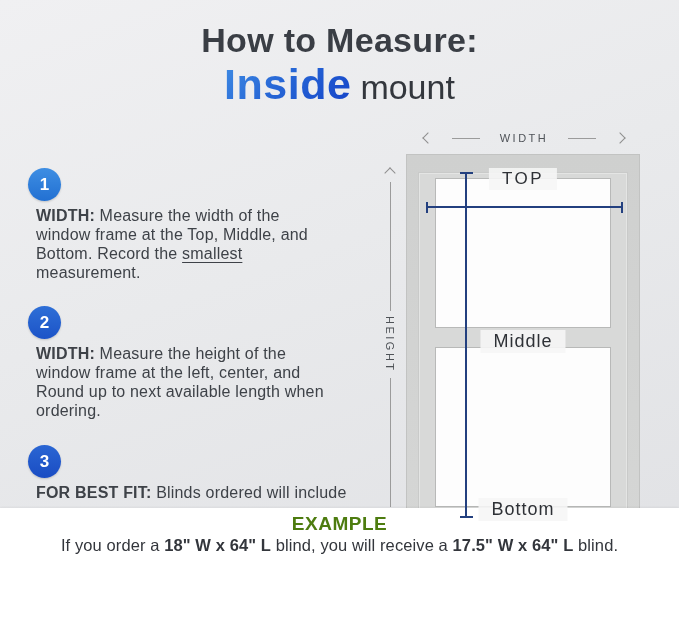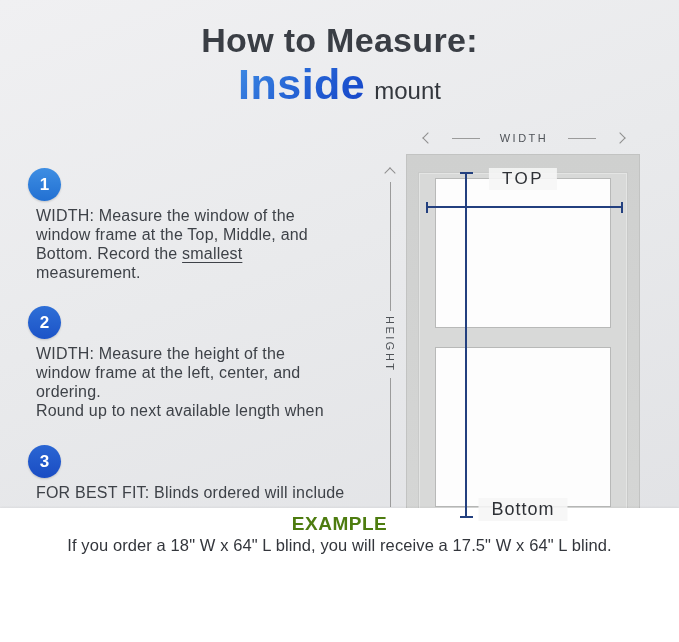--- a/index.html
+++ b/index.html
@@ -12,34 +12,34 @@
   .title{position:absolute;top:22px;left:0;width:100%;text-align:center;line-height:1.1;}
   .t1{font-size:34px;font-weight:600;color:#3a3e45;letter-spacing:.3px;}
   .t2{margin-top:2px;}
   .inside{font-size:43px;font-weight:700;color:#1f5ad0;letter-spacing:.5px;text-align:center;}
   @supports ((-webkit-background-clip:text) or (background-clip:text)){
     .inside{
       background:linear-gradient(135deg,#3f8ce4 0%,#2767d6 45%,#1543c8 100%);
       -webkit-background-clip:text;background-clip:text;color:transparent;
     }
   }
-  .mount{font-size:24px;font-weight:500;color:#33373d;margin-left:9px;}
+  .mount{font-size:34px;font-weight:500;color:#33373d;margin-left:9px;}
   
   .step{position:absolute;left:28px;}
   .step-num{
     width:33px;height:33px;border-radius:50%;color:#fff;font-weight:700;font-size:17px;
     display:flex;align-items:center;justify-content:center;
     box-shadow:0 1px 2px rgba(0,0,0,.18);
   }
   .c1{background:linear-gradient(180deg,#3e8ee3,#2270d2);}
   .c2{background:linear-gradient(180deg,#2e6fd7,#1c53c7);}
   .c3{background:linear-gradient(180deg,#2a66d3,#1a4cc3);}
   .step-text{margin:5px 0 0 8px;}
   .tline{white-space:nowrap;font-size:16px;line-height:19px;color:#3e4248;letter-spacing:.2px;}
-  .b{font-weight:400;}
+  .b{font-weight:700;}
   .u{text-decoration:underline;text-underline-offset:3px;}
   
   .diagram{position:absolute;inset:0;}
   .width-arrow{position:absolute;left:424px;top:131px;width:200px;height:14px;display:flex;align-items:center;gap:20px;}
   .alabel{font-size:11px;letter-spacing:2.5px;color:#4f5358;font-weight:500;}
   .aline{flex:1;height:1px;background:#9b9b9b;}
   .height-arrow{position:absolute;left:382px;top:169px;width:16px;height:351px;display:flex;flex-direction:column;align-items:center;gap:5px;}
   .vlabel{writing-mode:vertical-rl;font-size:11px;letter-spacing:2.5px;color:#4f5358;font-weight:500;}
   .vline-gray{flex:1;width:1px;background:#9b9b9b;}
   .chev{width:7px;height:7px;border-left:1.5px solid #8e8e8e;border-bottom:1.5px solid #8e8e8e;flex:none;}
@@ -89,34 +89,34 @@
   <div class="title">
     <div class="t1">How to Measure:</div>
     <div class="t2">
       <span class="inside">Inside</span><span class="mount">mount</span>
     </div>
   </div>
 
   <div class="step" style="top:168px">
     <div class="step-num c1">1</div>
     <div class="step-text">
-      <div class="tline"><span class="b">WIDTH:</span><span> Measure the window of the</span></div>
+      <div class="tline"><span class="b">WIDTH:</span><span> Measure the width of the</span></div>
       <div class="tline"><span>window frame at the Top, Middle, and</span></div>
       <div class="tline"><span>Bottom. Record the </span><span class="u">smallest</span></div>
       <div class="tline"><span>measurement.</span></div>
     </div>
   </div>
 
   <div class="step" style="top:306px">
     <div class="step-num c2">2</div>
     <div class="step-text">
       <div class="tline"><span class="b">WIDTH:</span><span> Measure the height of the</span></div>
       <div class="tline"><span>window frame at the left, center, and</span></div>
+      <div class="tline"><span>Round up to next available length when</span></div>
       <div class="tline"><span>ordering.</span></div>
-      <div class="tline"><span>Round up to next available length when</span></div>
     </div>
   </div>
 
   <div class="step" style="top:445px">
     <div class="step-num c3">3</div>
     <div class="step-text">
       <div class="tline"><span class="b">FOR BEST FIT:</span><span> Blinds ordered will include</span></div>
     </div>
   </div>
 
@@ -139,20 +139,21 @@
     </div>
 
     <div class="frame-outer">
       <div class="frame-inner">
         <div class="pane pane-top"></div>
         <div class="pane pane-bottom"></div>
       </div>
     </div>
 
     <div class="m-label top-label">TOP</div>
+    <div class="m-label middle-label">Middle</div>
     <div class="m-label bottom-label">Bottom</div>
 
     <div class="navy-h">
       <i class="tick tl"></i>
       <i class="tick tr"></i>
     </div>
     <div class="navy-v">
       <i class="tick tt"></i>
       <i class="tick tb"></i>
     </div>

